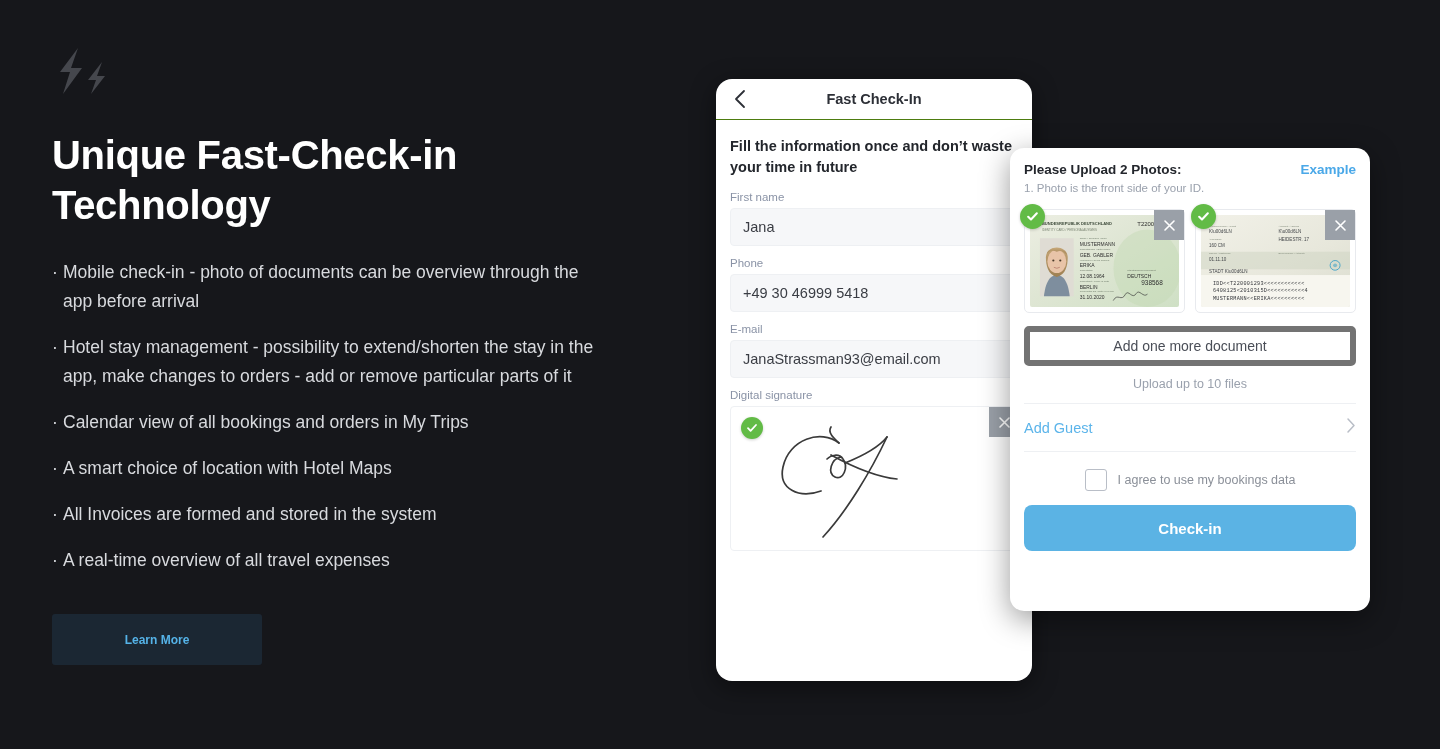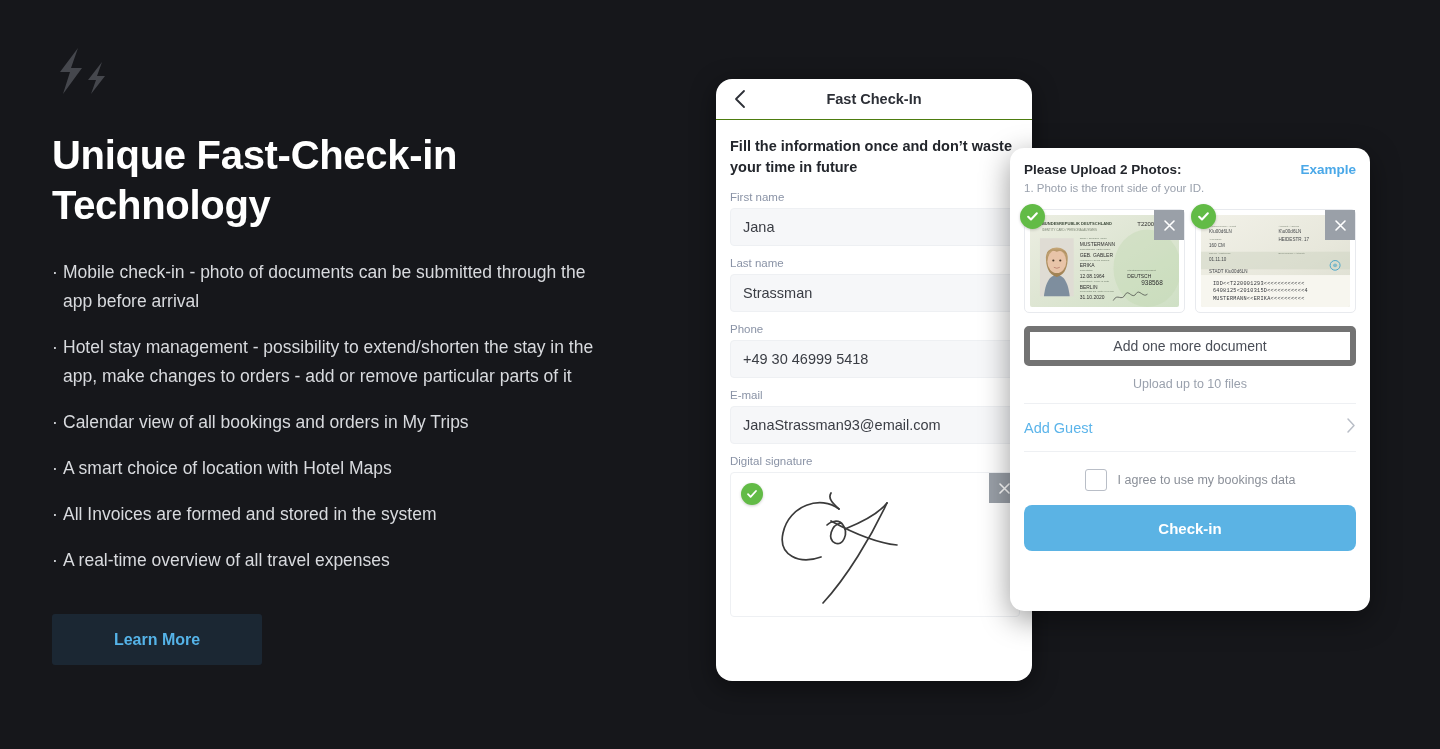--- a/index.html
+++ b/index.html
@@ -48,21 +48,21 @@
     margin-top: 22px;
     display: inline-flex;
     align-items: center;
     justify-content: center;
     width: 210px;
     height: 51px;
     background: #1b2733;
     border: none;
     border-radius: 3px;
     color: #55b3e8;
-    font-size: 16px;
+    font-size: 12px;
     font-weight: bold;
     font-family: "Liberation Sans", sans-serif;
     cursor: pointer;
   }
 
   
   .phone {
     position: absolute;
     left: 716px; top: 79px;
     width: 316px; height: 602px;
@@ -241,21 +241,21 @@
     <svg class="logo" viewBox="0 0 62 46">
       <path d="M26 0 L8 24 L18 24 L11 46 L30 20 L19 20 Z" fill="#45474d"></path>
       <path d="M50 14 L36 32 L44 32 L39 46 L53 28 L45 28 Z" fill="#45474d"></path>
     </svg>
 
     <h1 class="headline">Unique Fast-Check-in Technology</h1>
 
     <div class="bullets">
       <div class="bullet">
         <span class="bullet-dot">·</span>
-        <span class="bullet-text">Mobile check-in - photo of documents can be submitted through the app before arrival</span>
+        <span class="bullet-text">Mobile check-in - photo of documents can be overview through the app before arrival</span>
       </div>
       <div class="bullet">
         <span class="bullet-dot">·</span>
         <span class="bullet-text">Hotel stay management - possibility to extend/shorten the stay in the app, make changes to orders - add or remove particular parts of it</span>
       </div>
       <div class="bullet">
         <span class="bullet-dot">·</span>
         <span class="bullet-text">Calendar view of all bookings and orders in My Trips</span>
       </div>
       <div class="bullet">
@@ -287,24 +287,20 @@
     </div>
 
     <div class="phone-body">
       <div class="phone-sub">Fill the information once and don’t waste your time in future</div>
 
       <div class="field">
         <div class="field-label">First name</div>
         <div class="field-input">Jana</div>
       </div>
 
-      <div class="field">
-        <div class="field-label">Last name</div>
-        <div class="field-input">Strassman</div>
-      </div>
 
       <div class="field">
         <div class="field-label">Phone</div>
         <div class="field-input">+49 30 46999 5418</div>
       </div>
 
       <div class="field">
         <div class="field-label">E-mail</div>
         <div class="field-input">JanaStrassman93@email.com</div>
       </div>

